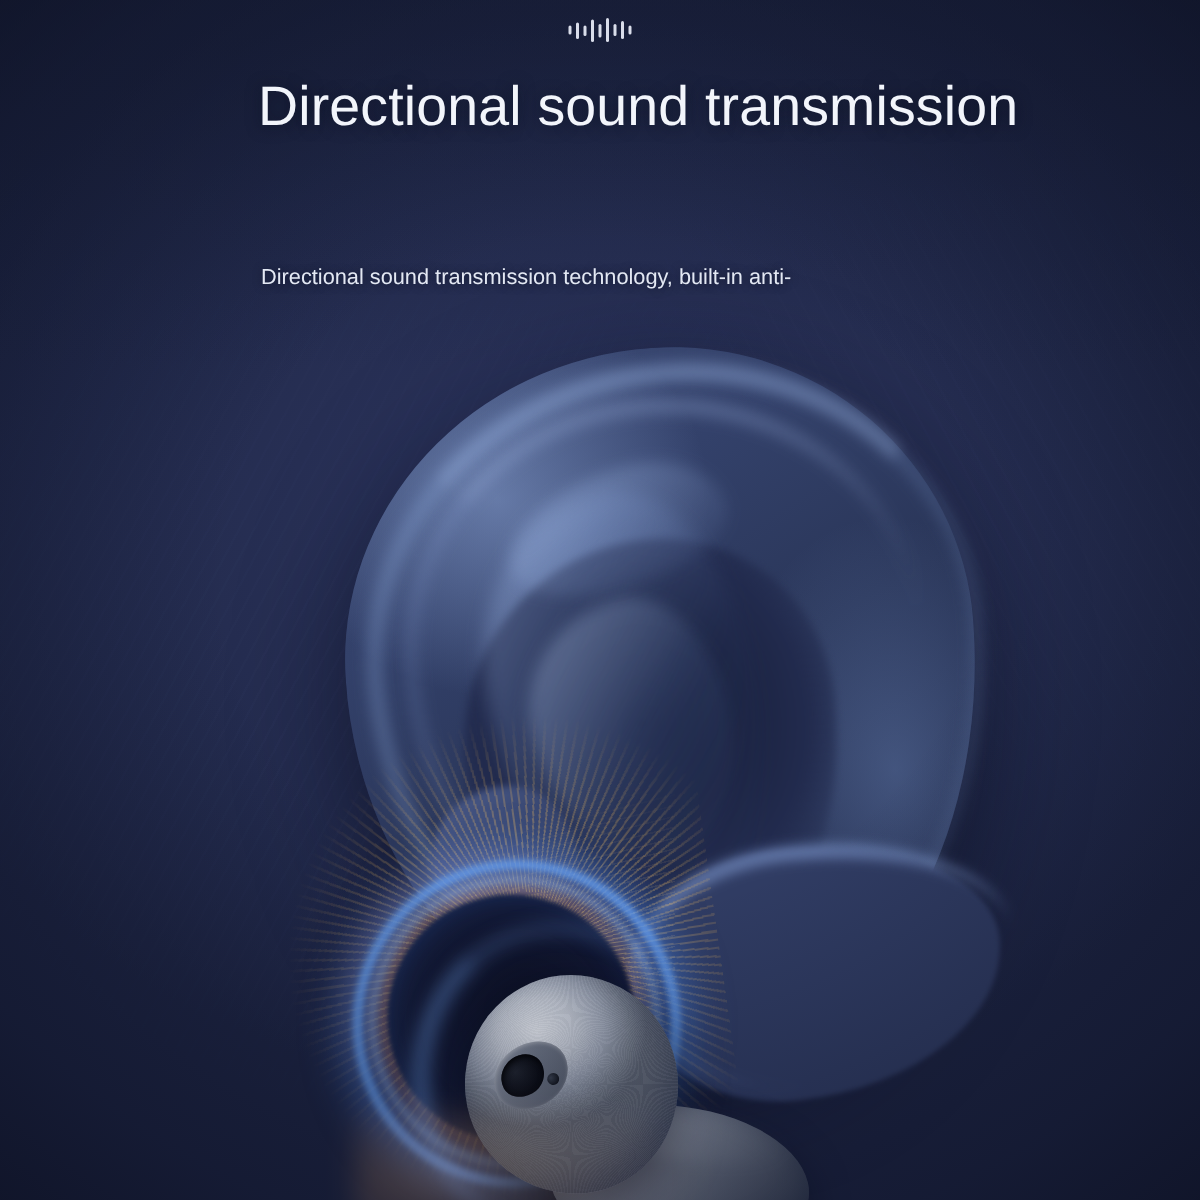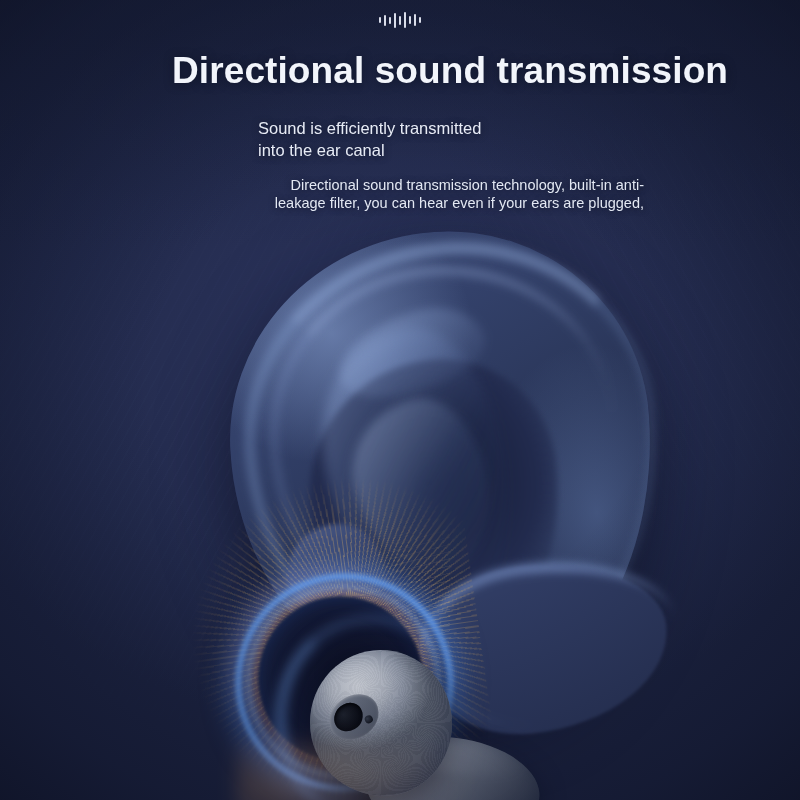--- a/index.html
+++ b/index.html
@@ -35,31 +35,31 @@
     mask-image:radial-gradient(ellipse 48% 42% at 72% 42%, #000 10%, transparent 70%);
   }
 
   
   .wave-icon{position:absolute;left:0;right:0;top:9px;height:22px;
     display:flex;align-items:center;justify-content:center;gap:2.5px;}
   .wave-icon i{display:block;width:2.5px;border-radius:1.5px;background:#e8ecf7;opacity:.93;}
 
   
   .headline{position:absolute;left:172px;top:50px;width:560px;
-    font-size:37px;font-weight:700;letter-spacing:.1px;color:#f2f5fb;
+    font-size:37px;font-weight:400;letter-spacing:.1px;color:#f2f5fb;
     line-height:1.12;white-space:nowrap;
     text-shadow:0 1px 10px rgba(8,12,28,.55);}
   .subhead{position:absolute;left:258px;top:117px;width:440px;
     font-size:16.5px;font-weight:400;color:#e7ebf5;line-height:1.35;
     text-shadow:0 1px 7px rgba(8,12,28,.5);}
   .subhead div{white-space:nowrap;}
   .bodytext{position:absolute;left:174px;top:176px;width:470px;
     font-size:14.5px;font-weight:400;color:#e3e8f3;line-height:1.26;
     text-shadow:0 1px 6px rgba(8,12,28,.5);}
-  .bodytext div{white-space:nowrap;text-align:right;}
+  .bodytext div{white-space:nowrap;}
 
   
   .hero{position:absolute;left:0;top:180px;width:800px;height:620px;}
 
   
   .burst{position:absolute;left:150px;top:300px;width:330px;height:330px;
     transform:rotate(-8deg);opacity:.85;
     background:repeating-conic-gradient(from 150deg at 62% 50%,
       rgba(255,196,92,.55) 0deg, rgba(255,196,92,.55) .7deg,
       rgba(255,170,60,0) .7deg, rgba(255,170,60,0) 2.6deg);
@@ -276,23 +276,18 @@
       <i style="height: 15px;"></i>
       <i style="height: 9px;"></i>
       <i style="height: 16px;"></i>
       <i style="height: 8px;"></i>
       <i style="height: 12px;"></i>
       <i style="height: 6px;"></i>
     </div>
 
   <div class="headline">Directional sound transmission</div>
 
-  <div class="subhead">
-    <div>Sound is efficiently transmitted</div>
-    <div>into the ear canal</div>
-  </div>
 
   <div class="bodytext">
     <div>Directional sound transmission technology, built-in anti-</div>
-    <div>leakage filter, you can hear even if your ears are plugged,</div>
   </div>
 
 </div>
 
 </body></html>

